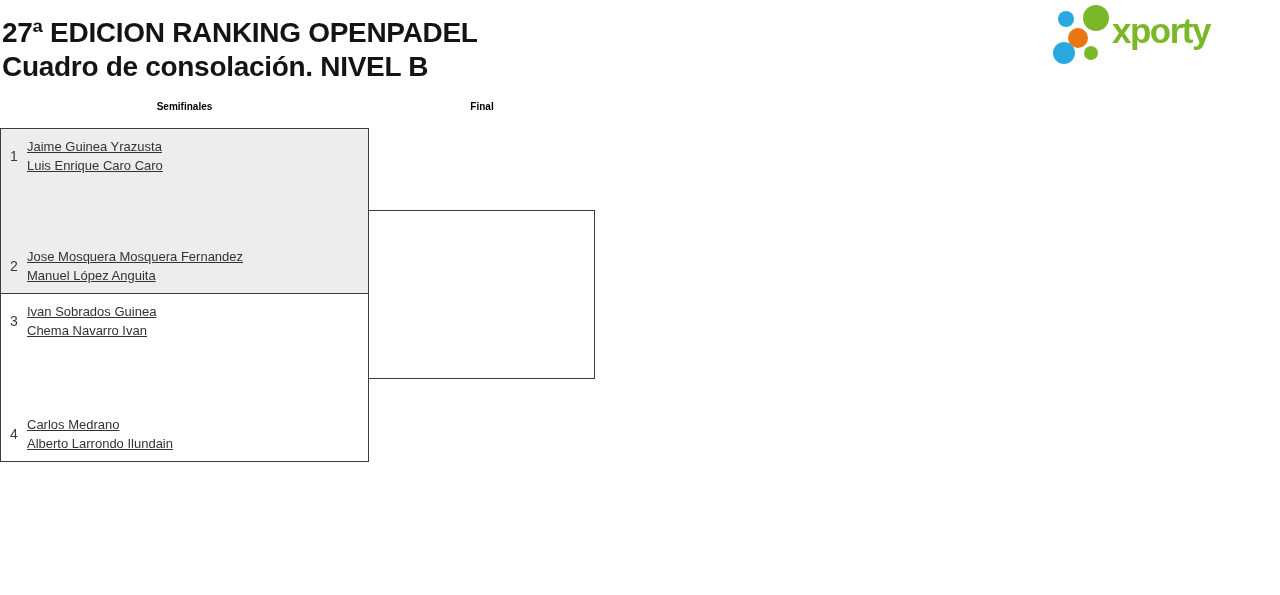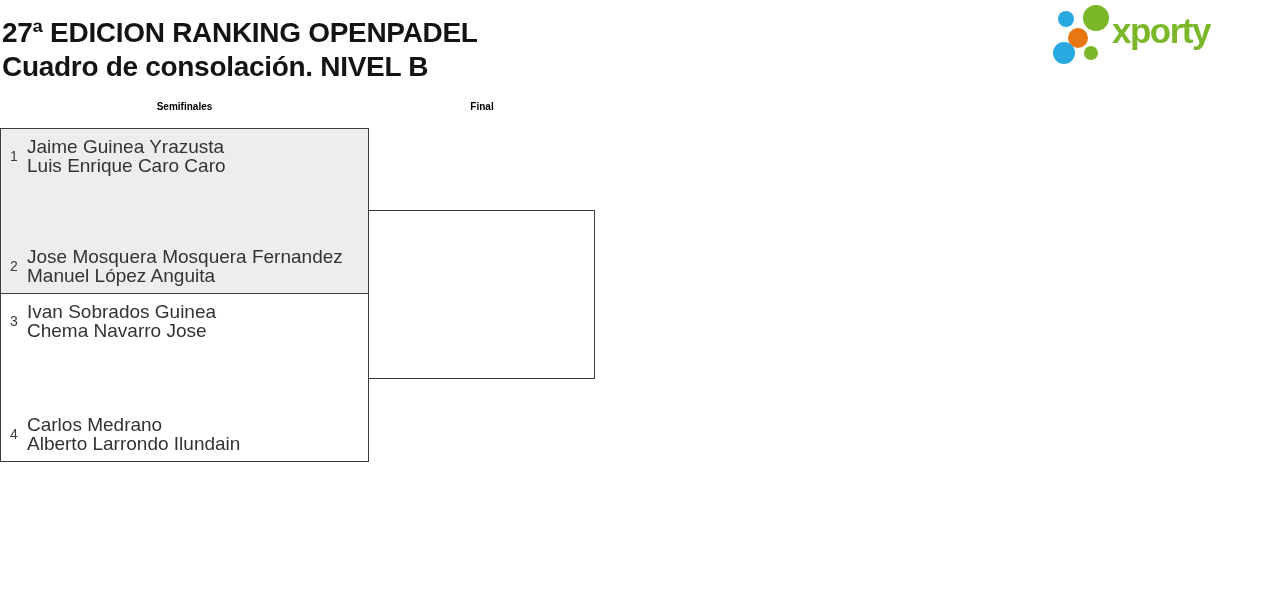--- a/index.html
+++ b/index.html
@@ -48,21 +48,21 @@
   .seat {
     position:absolute; left:6px; right:8px;
     display:flex; gap:6px; align-items:center;
   }
   .seat-top { top:8px; }
   .seat-bottom { bottom:8px; }
   .seed {
     min-width:14px; text-align:center;
     font-size:14px; color:#3a3a3a; flex:0 0 auto;
   }
-  .players { font-size:19px; line-height:19px; color:#333333; }
+  .players { font-size:13px; line-height:19px; color:#333333;text-decoration:underline; }
   .player { white-space:nowrap; }
 </style>
 </head>
 <body>
 
 <div class="page">
 
   <div>
     <div class="title-block">
       <div class="title-line">27ª EDICION RANKING OPENPADEL</div>
@@ -100,21 +100,21 @@
           <div class="player">Manuel López Anguita</div>
         </div>
       </div>
     </div>
 
     <div class="match match-2">
       <div class="seat seat-top">
         <div class="seed">3</div>
         <div class="players">
           <div class="player">Ivan Sobrados Guinea</div>
-          <div class="player">Chema Navarro Jose</div>
+          <div class="player">Chema Navarro Ivan</div>
         </div>
       </div>
       <div class="seat seat-bottom">
         <div class="seed">4</div>
         <div class="players">
           <div class="player">Carlos Medrano</div>
           <div class="player">Alberto Larrondo Ilundain</div>
         </div>
       </div>
     </div>

